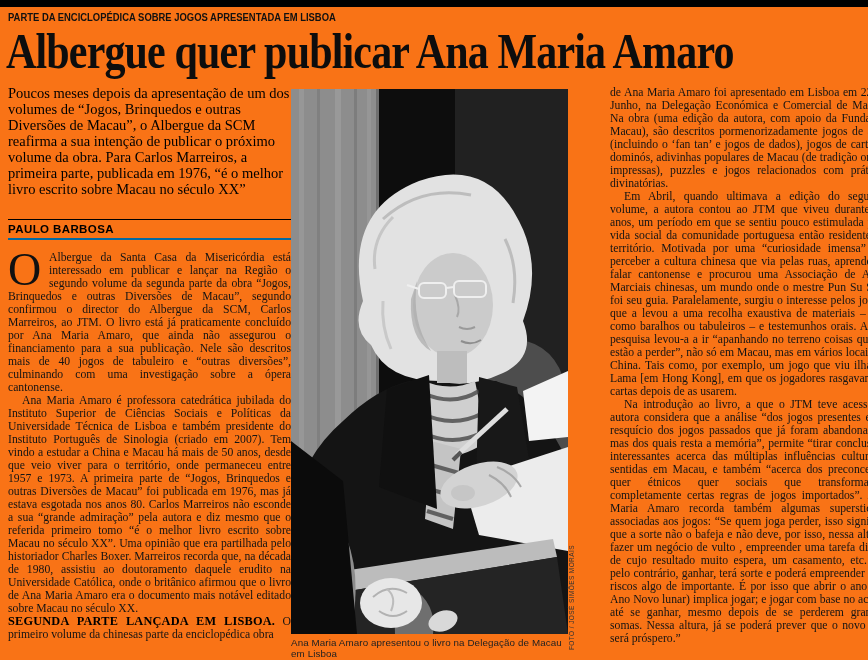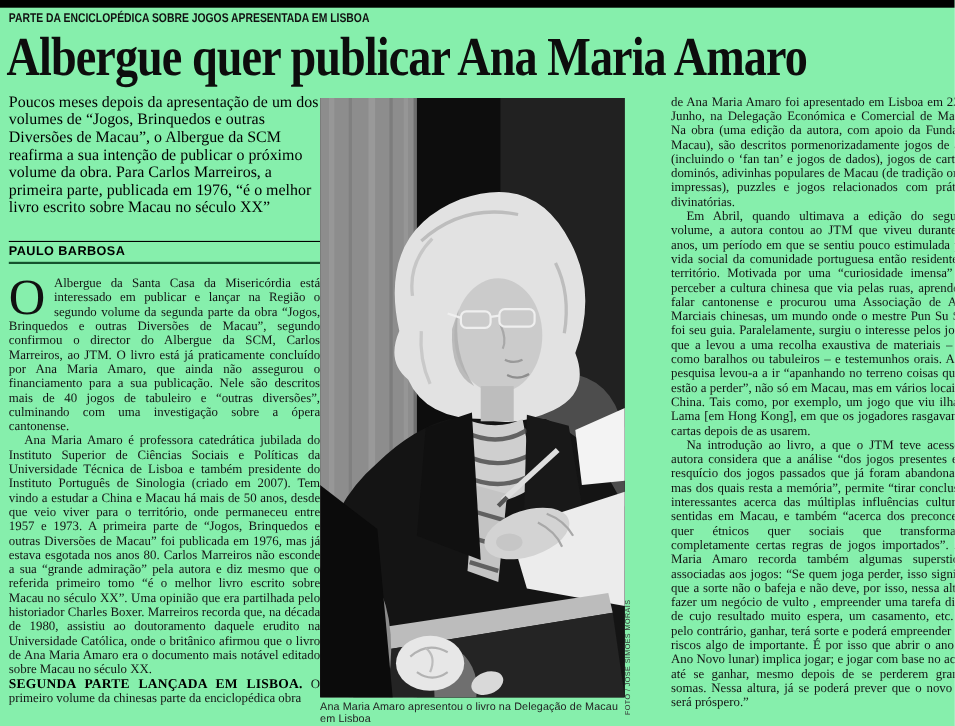--- a/index.html
+++ b/index.html
@@ -1,38 +1,38 @@
 <!DOCTYPE html>
 <html lang="pt"><head>
 <meta charset="utf-8">
 <style>
   html,body{margin:0;padding:0;background:#e8e8e8;}
   .page{
-    position:relative;width:868px;height:660px;background:#86efac;
+    position:relative;width:868px;height:660px;background:#f97316;
     overflow:hidden;font-family:"Liberation Serif",serif;color:#1a1a1a;
   }
   .topbar{position:absolute;left:0;top:0;width:868px;height:7px;background:#000;}
   .kicker{
     position:absolute;left:8px;top:11px;white-space:nowrap;
     font-family:"Liberation Sans",sans-serif;font-weight:700;font-size:11.5px;
     letter-spacing:0px;color:#111;transform:scaleX(0.82);transform-origin:left top;
   }
   .headline{
     position:absolute;left:6px;top:24px;margin:0;white-space:nowrap;
     font-family:"Liberation Serif",serif;font-weight:700;font-size:50px;line-height:54px;
     letter-spacing:-1px;color:#0d0d0d;
   }
   .hscale{display:inline-block;transform:scaleX(0.84);transform-origin:left top;}
   .lede{
     position:absolute;left:8px;top:85px;width:283px;
     font-size:14.5px;line-height:16px;color:#000;
   }
   .byline-block{
     position:absolute;left:8px;top:219px;width:283px;
-    border-top:1px solid #000;border-bottom:2px solid #14532d;
+    border-top:1px solid #000;border-bottom:2px solid #0369a1;
     padding:3px 0 3px 0;
   }
   .byline{
     font-family:"Liberation Sans",sans-serif;font-weight:700;font-size:11.5px;
     letter-spacing:0.4px;color:#000;
   }
   .col{
     position:absolute;text-align:justify;
     font-size:11.7px;line-height:13px;color:#141414;
     -webkit-hyphens:auto;hyphens:auto;

